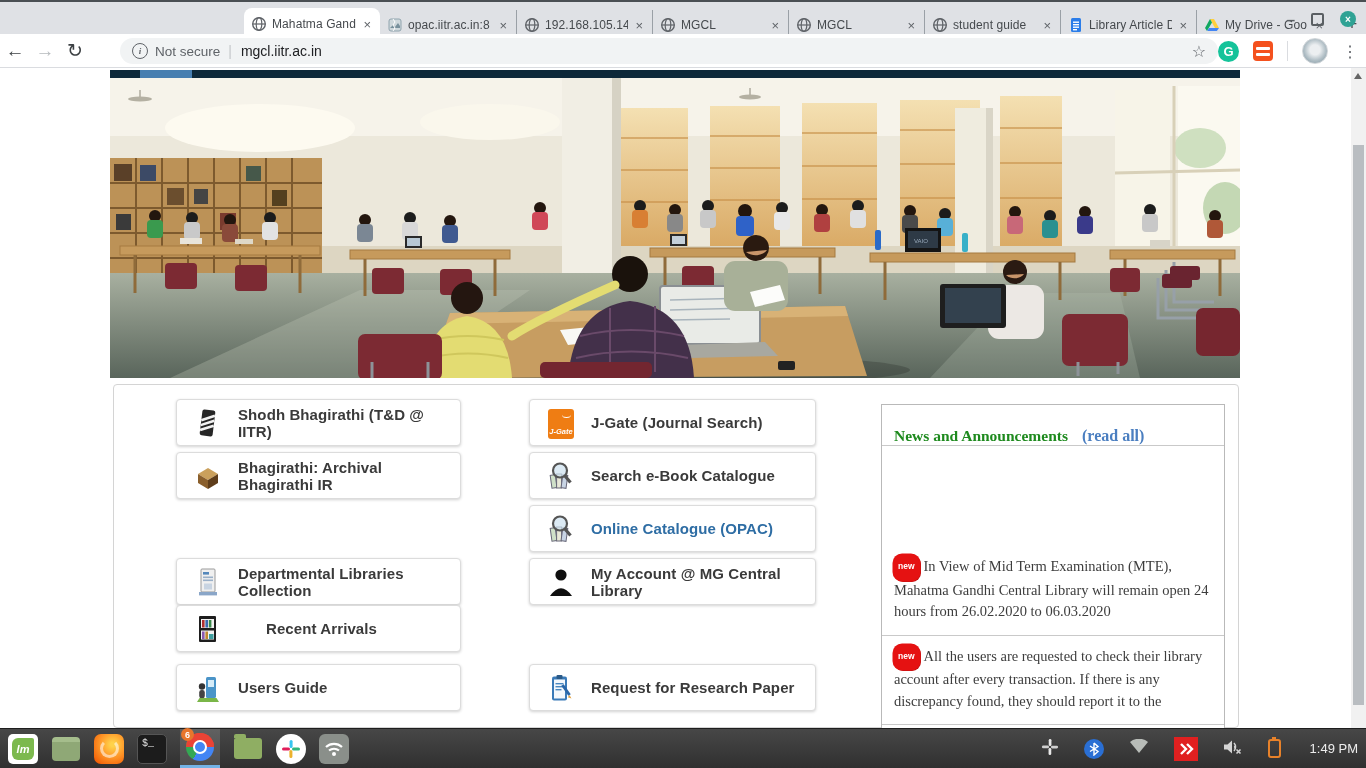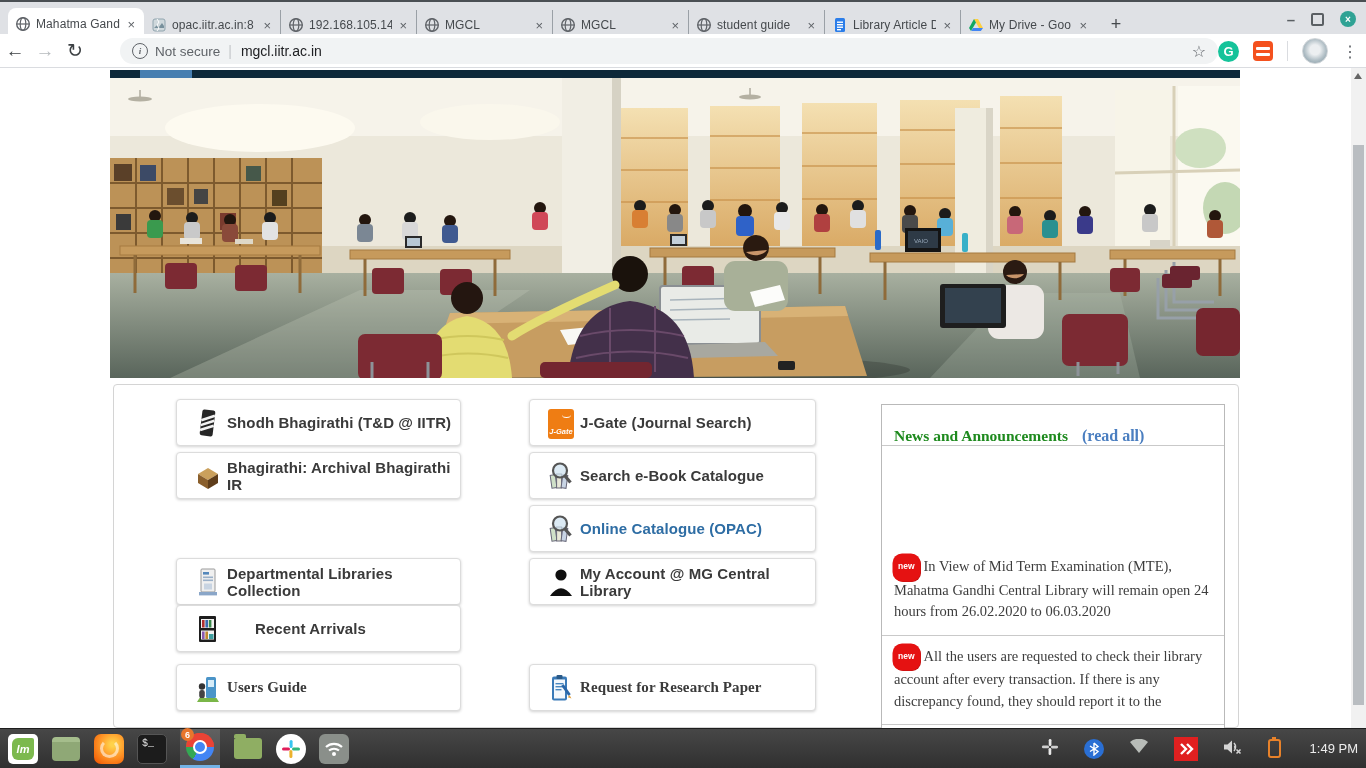--- a/index.html
+++ b/index.html
@@ -1,21 +1,21 @@
 <!DOCTYPE html>
 <html><head>
 <meta charset="utf-8">
 <style>
   html,body{margin:0;padding:0;background:#000;}
   .screen{position:relative;width:1366px;height:768px;overflow:hidden;background:#fff;
     font-family:"Liberation Sans",sans-serif;-webkit-font-smoothing:antialiased;}
 
   
   .tabstrip{position:absolute;top:0;left:0;width:1366px;height:40px;background:#dfe1e5;
-    border-top:2px solid #4a4f53;display:flex;align-items:flex-end;padding-left:8px;box-sizing:border-box;}
+    border-top:2px solid #4a4f53;display:flex;align-items:flex-end;padding-left:8px;box-sizing:border-box;justify-content:flex-end;}
   .tab{width:136px;height:30px;display:flex;align-items:center;padding:0 7px;box-sizing:border-box;
     font-size:12px;color:#45494d;position:relative;}
   .tab:not(.active)+.tab:not(.active){border-left:1px solid #9aa0a6;}
   .tab.active{background:#fff;border-radius:8px 8px 0 0;height:32px;}
   .fav{width:16px;height:16px;flex:0 0 16px;display:inline-flex;}
   .tab-title{flex:1;white-space:nowrap;overflow:hidden;margin:0 5px;letter-spacing:.1px;}
   .tab-close{color:#5f6368;font-size:13px;padding:0 2px;line-height:1;}
   .newtab{width:28px;height:28px;margin:0 0 2px 6px;display:flex;align-items:center;justify-content:center;
     font-size:18px;color:#45494d;}
   .winctl{position:absolute;right:10px;top:0;height:34px;display:flex;align-items:center;gap:16px;}
@@ -57,25 +57,25 @@
 
   .navstrip{position:absolute;left:110px;top:2px;width:1130px;height:8px;background:#0d2839;}
   .navhl{position:absolute;left:30px;top:0;width:52px;height:8px;background:#477eb0;}
   .photo{position:absolute;left:110px;top:10px;width:1130px;height:300px;overflow:hidden;background:#e8e4d6;}
   .photo svg{display:block;width:100%;height:100%;}
 
   .contentbox{position:absolute;left:113px;top:316px;width:1126px;height:344px;background:#fff;
     border:1px solid #d4d4d4;border-radius:4px;box-sizing:border-box;}
   .qbtn{position:absolute;width:285px;height:47px;background:#fff;border:1px solid #dcdcdc;border-radius:4px;
     box-shadow:0 1px 3px rgba(0,0,0,.18);display:flex;align-items:center;padding-left:18px;box-sizing:border-box;}
-  .qbtn .icon{width:26px;height:30px;flex:0 0 26px;margin-right:6px;display:inline-flex;position:relative;}
+  .qbtn .icon{width:26px;height:30px;flex:0 0 26px;margin-right:17px;display:inline-flex;position:relative;}
   .qbtn .lbl{font-size:15px;font-weight:bold;color:#3a3a3a;letter-spacing:.1px;}
   .qbtn .lbl.linkblue{color:#2e6da4;}
   .colL{left:62px;} .colR{left:415px;width:287px;}
-  .r1{top:14px;} .r2{top:67px;} .r3{top:120px;} .r4{top:173px;} .r5{top:220px;gap:28px;} .r6{top:279px;font-family:Liberation Serif, serif;}
+  .r1{top:14px;} .r2{top:67px;} .r3{top:120px;} .r4{top:173px;} .r5{top:220px;gap:28px;} .r6{top:279px;}
   .jgate-icon{background:#ef7d13;border-radius:3px;align-items:flex-end;justify-content:center;height:28px;margin-top:2px;}
   .jgate-icon b{color:#fff;font-size:7.5px;font-style:italic;transform:translateY(-3px);}
   .jgate-icon i{position:absolute;top:2px;right:3px;width:9px;height:6px;border-bottom:1.5px solid #fff;
     border-radius:0 0 60% 60%;}
 
   
   .news{position:absolute;left:767px;top:19px;width:344px;height:330px;border:1px solid #b9b9b9;background:#fff;box-sizing:border-box;}
   .news-head{height:40px;display:flex;align-items:flex-end;padding:0 12px;border-bottom:1px solid #c9c9c9;
     font-family:"Liberation Serif",serif;}
   .news-title{color:#1e8a1e;font-weight:bold;font-size:15.5px;}

